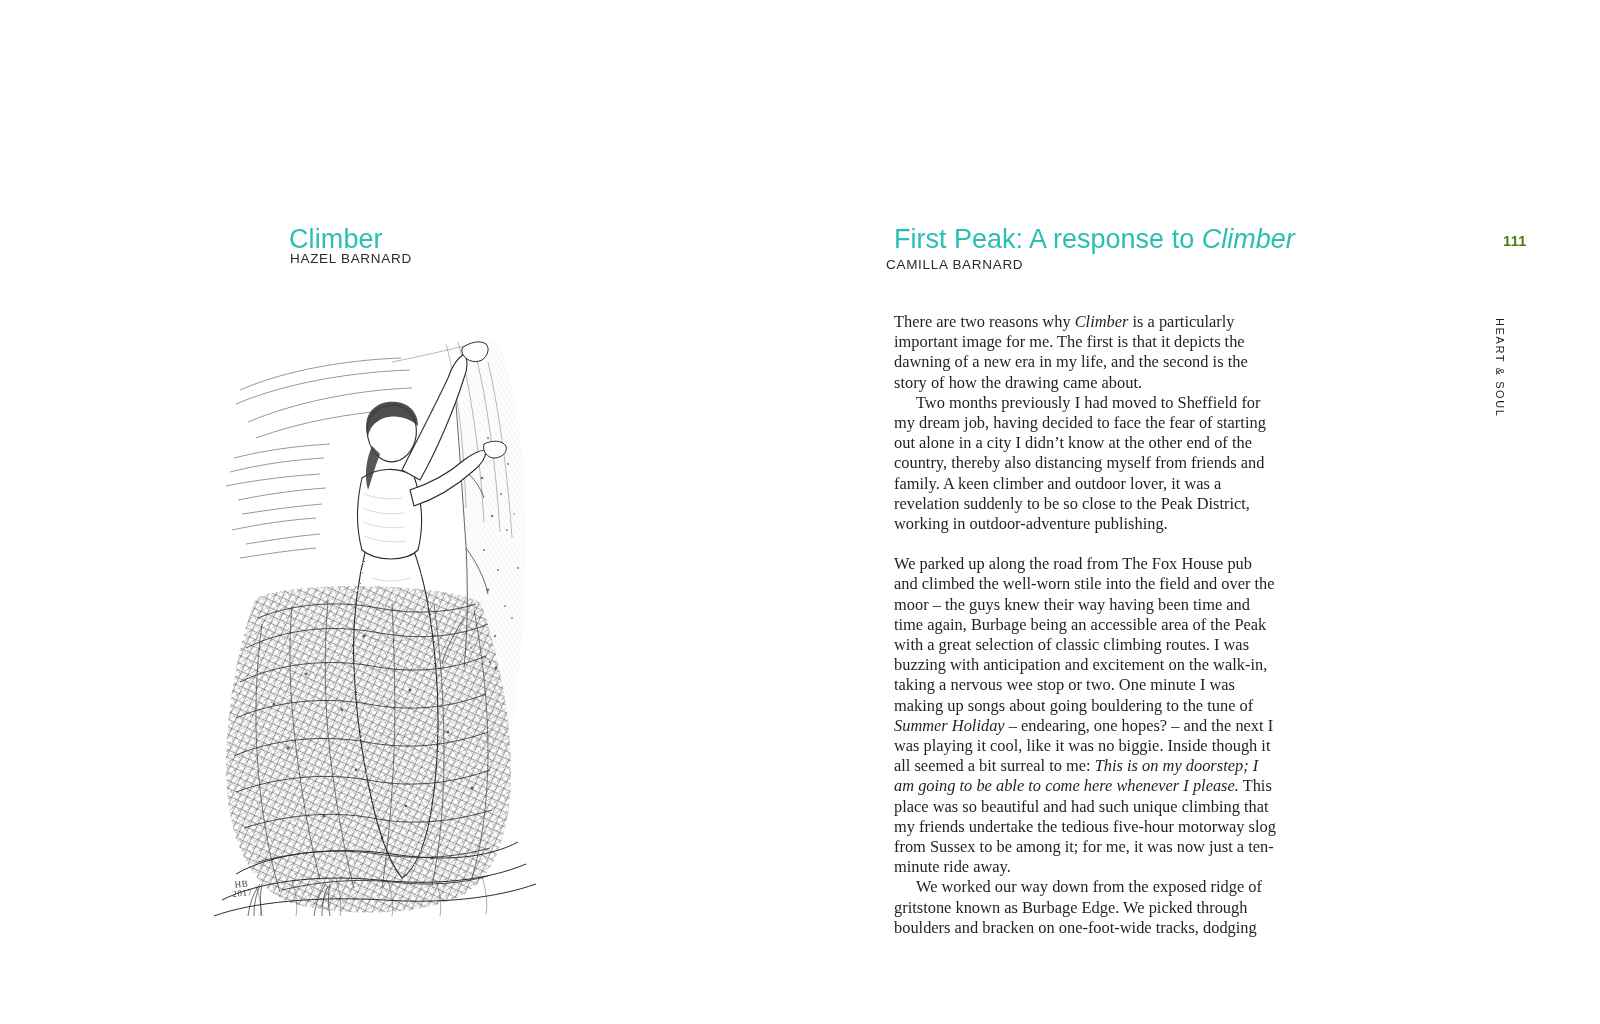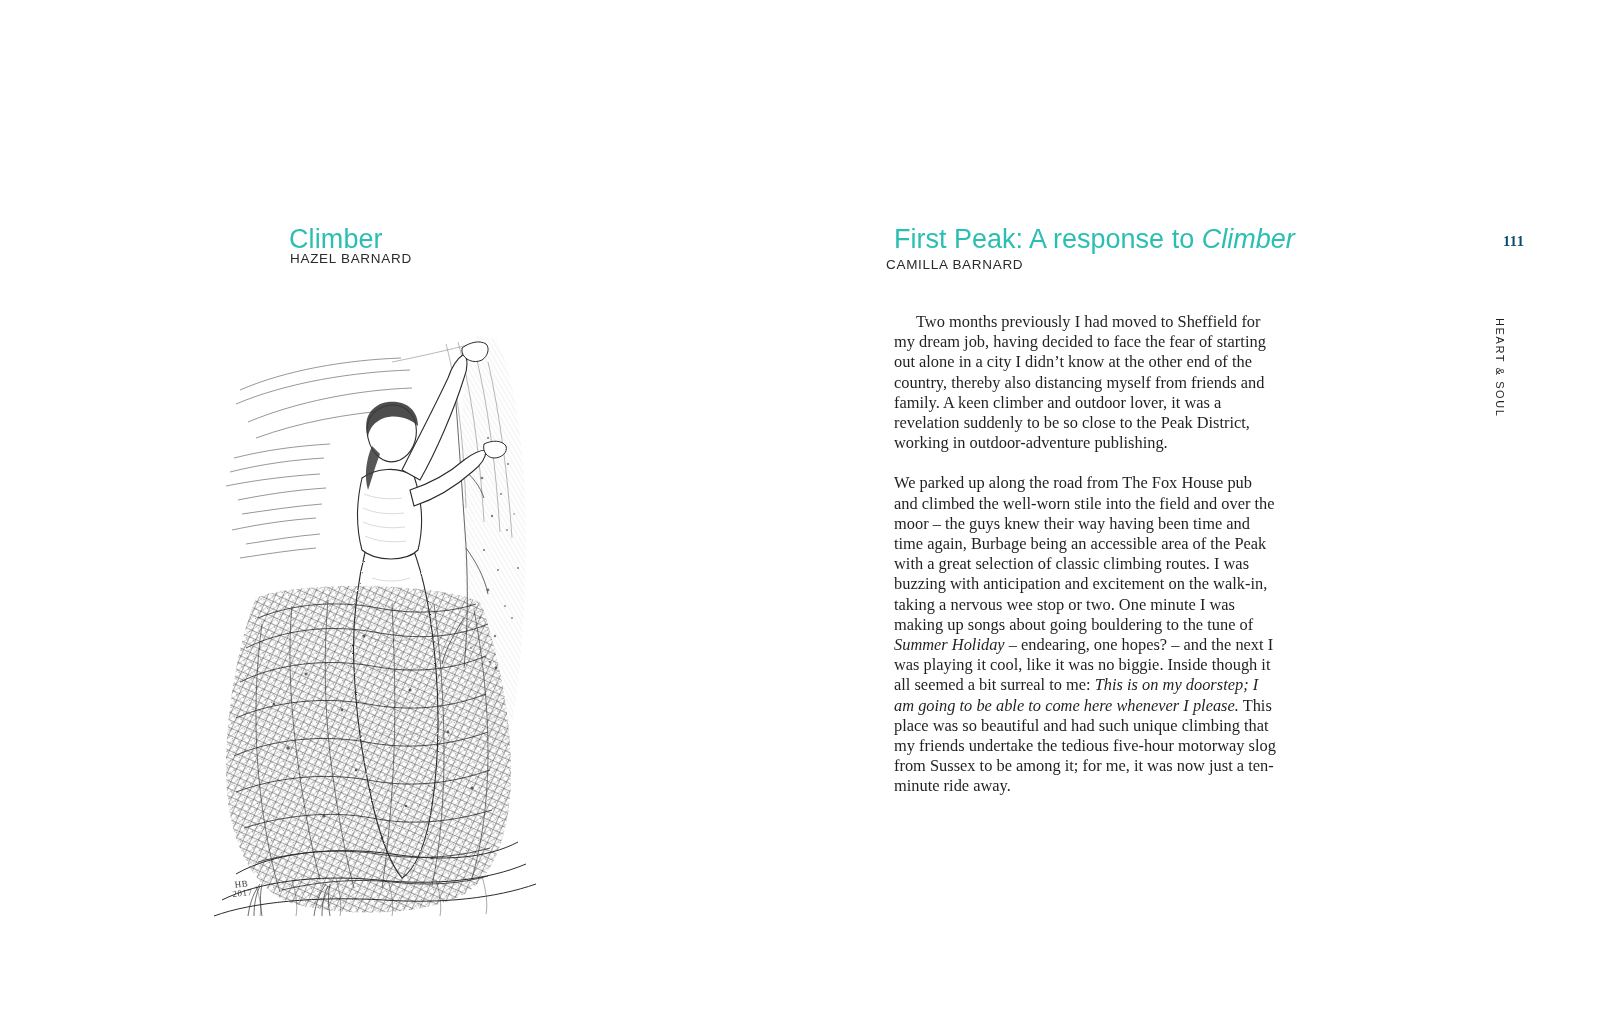--- a/index.html
+++ b/index.html
@@ -100,24 +100,24 @@
     font-family: "Liberation Sans", sans-serif;
     font-size: 13.5px;
     letter-spacing: 0.7px;
     color: #2b2b2b;
   }
 
   .page-number {
     position: absolute;
     left: 1503px;
     top: 233px;
-    font-family: Liberation Serif, serif;
+    font-family: Liberation Sans, sans-serif;
     font-size: 14.5px;
     font-weight: 700;
-    color: #0c4a6e;
+    color: #4d7c0f;
     letter-spacing: 0.4px;
   }
 
   .running-head {
     position: absolute;
     left: 1506px;
     top: 318px;
     font-family: "Liberation Sans", sans-serif;
     font-size: 11px;
     letter-spacing: 1.6px;
@@ -359,21 +359,23 @@
     </div>
   </div>
 
   <div class="right-page">
     <div class="essay-title">
       <span>First Peak: A response to </span><span class="ital">Climber</span>
     </div>
     <div class="essay-author">CAMILLA BARNARD</div>
 
     <div class="body-col">
+        <p><span>There are two reasons why </span><span class="ital">Climber</span><span> is a particularly important image for me. The first is that it depicts the dawning of a new era in my life, and the second is the story of how the drawing came about.</span></p>
         <p class="indent"><span>Two months previously I had moved to Sheffield for my dream job, having decided to face the fear of starting out alone in a city I didn’t know at the other end of the country, thereby also distancing myself from friends and family. A keen climber and outdoor lover, it was a revelation suddenly to be so close to the Peak District, working in outdoor-adventure publishing.</span></p>
         <p class="gap"><span>We parked up along the road from The Fox House pub and climbed the well-worn stile into the field and over the moor – the guys knew their way having been time and time again, Burbage being an accessible area of the Peak with a great selection of classic climbing routes. I was buzzing with anticipation and excitement on the walk-in, taking a nervous wee stop or two. One minute I was making up songs about going bouldering to the tune of </span><span class="ital">Summer Holiday</span><span> – endearing, one hopes? – and the next I was playing it cool, like it was no biggie. Inside though it all seemed a bit surreal to me: </span><span class="ital">This is on my doorstep; I am going to be able to come here whenever I please.</span><span> This place was so beautiful and had such unique climbing that my friends undertake the tedious five-hour motorway slog from Sussex to be among it; for me, it was now just a ten-minute ride away.</span></p>
+        <p class="indent"><span>We worked our way down from the exposed ridge of gritstone known as Burbage Edge. We picked through boulders and bracken on one-foot-wide tracks, dodging</span></p>
       </div>
   </div>
 
   <div class="page-number">111</div>
   <div class="running-head">HEART &amp; SOUL</div>
 
 </div>
 
 </body></html>

